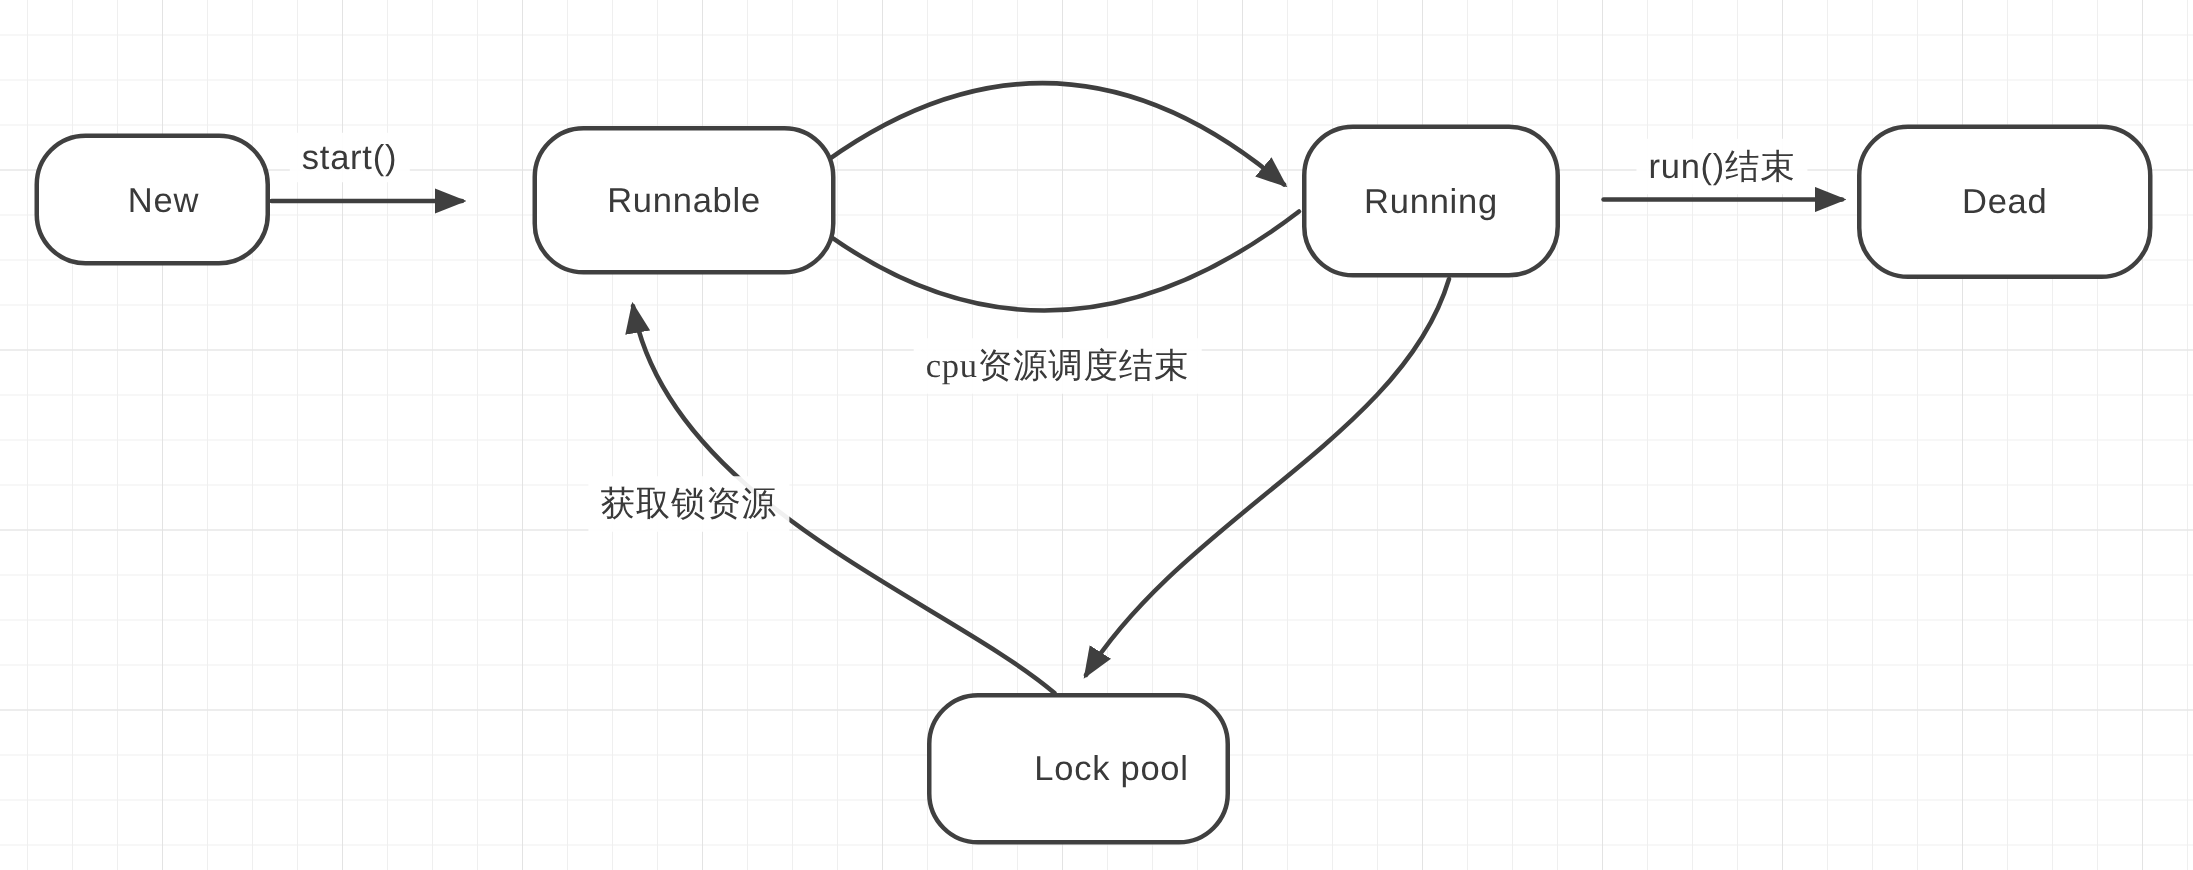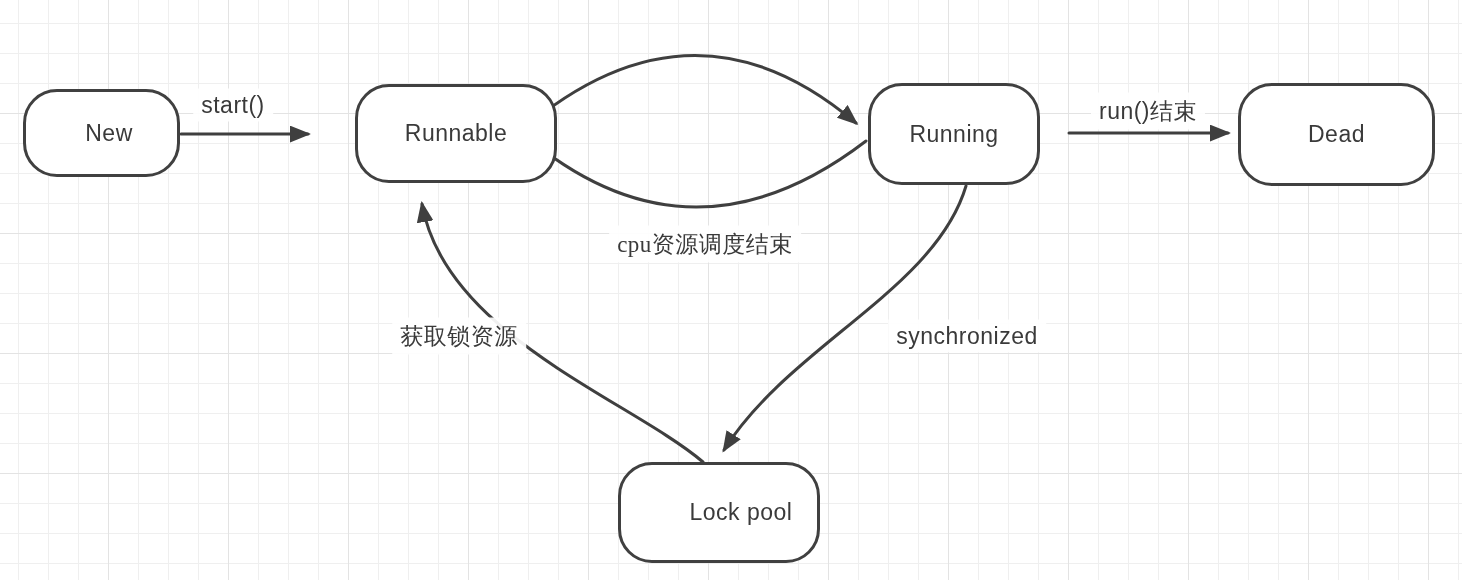--- a/index.html
+++ b/index.html
@@ -118,17 +118,16 @@
     <span>Lock pool</span>
   </div>
 
   <div class="edge-label" id="label-start">start()</div>
 
 
   <div class="edge-label" id="label-cpu-end">cpu资源调度结束</div>
 
   <div class="edge-label" id="label-run-end">run()结束</div>
 
-  <div class="edge-label" id="label-synchronized">synchronized</div>
 
   <div class="edge-label" id="label-acquire-lock">获取锁资源</div>
 
 </div>
 
 </body></html>

